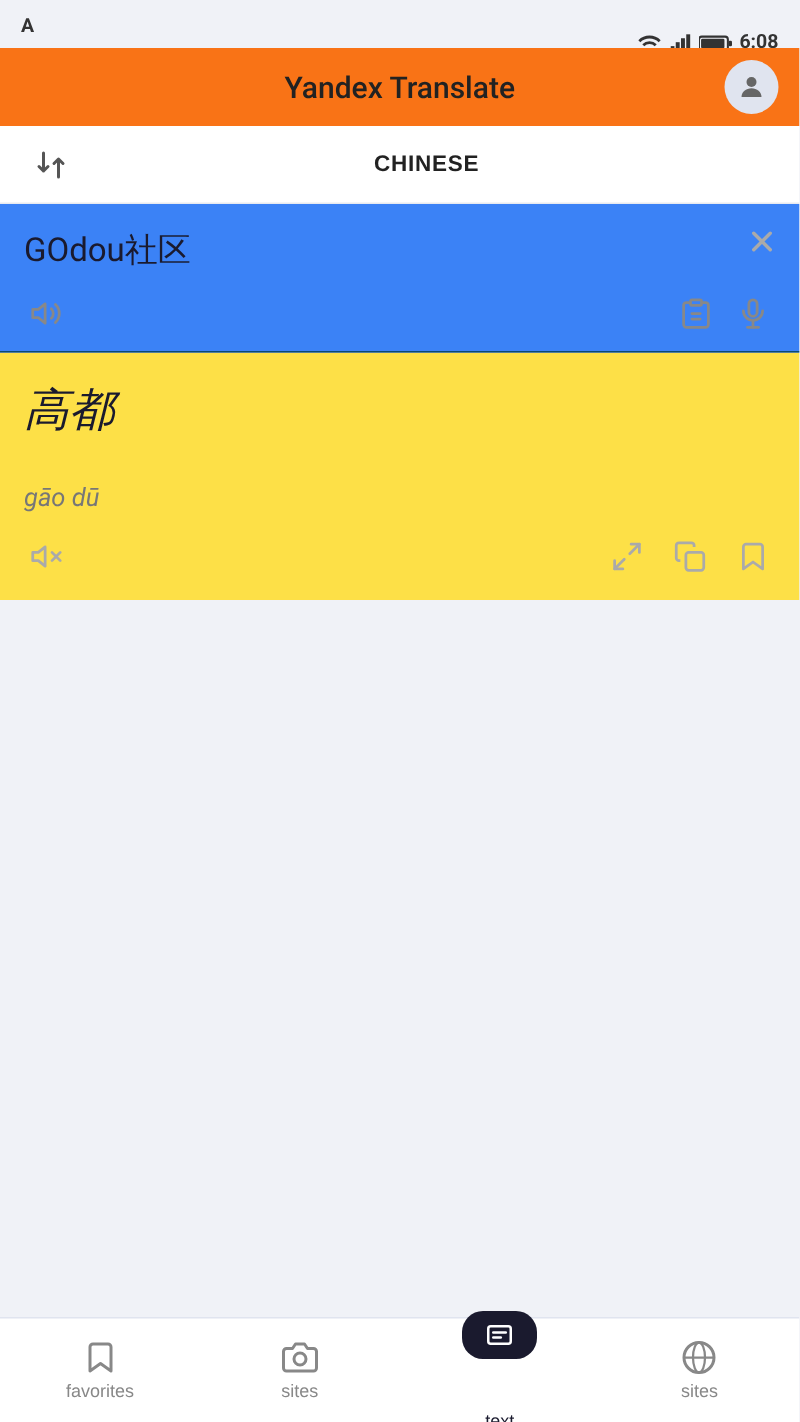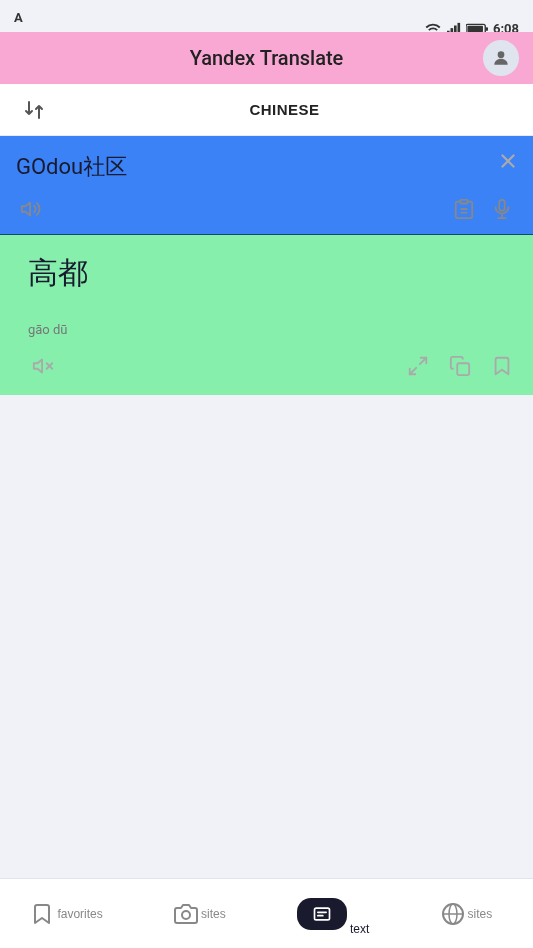--- a/index.html
+++ b/index.html
@@ -33,21 +33,21 @@
       align-items: center;
       gap: 5px;
       font-size: 13px;
       font-weight: bold;
       color: #333;
       margin-top: 23px;
     }
 
     
     .header {
-      background: #f9a8d4;
+      background: #f97316;
       display: flex;
       justify-content: center;
       align-items: center;
       padding: 8px 16px;
       position: relative;
       height: 52px;
     }
     .header-title {
       font-size: 20px;
       font-weight: 500;
@@ -145,33 +145,34 @@
       display: flex;
       align-items: center;
     }
     .input-action-right {
       display: flex;
       gap: 8px;
     }
 
     
     .result-area {
-      background: #86efac;
+      background: #fde047;
       margin: 0;
-      padding: 18px 16px 14px 28px;
+      padding: 18px 16px 14px 16px;
       min-height: 120px;
+      font-style: italic;
     }
     .result-main {
       font-size: 30px;
       font-weight: 400;
       color: #1a1a2e;
       margin-bottom: 6px;
     }
     .result-pinyin {
-      font-size: 13px;
+      font-size: 17px;
       color: #777;
       margin-bottom: 14px;
       margin-top: 28px;
     }
     .result-actions {
       display: flex;
       align-items: center;
       justify-content: space-between;
     }
     .result-action-left {
@@ -201,21 +202,21 @@
     
     .bottom-nav {
       background: #fff;
       display: flex;
       border-top: 1px solid #e0e4ef;
       height: 70px;
     }
     .nav-item {
       flex: 1;
       display: flex;
-      flex-direction: row;
+      flex-direction: column;
       align-items: center;
       justify-content: center;
       gap: 3px;
       cursor: pointer;
       background: none;
       border: none;
       padding: 6px 0;
       text-align: center;
     }
     .nav-icon {

